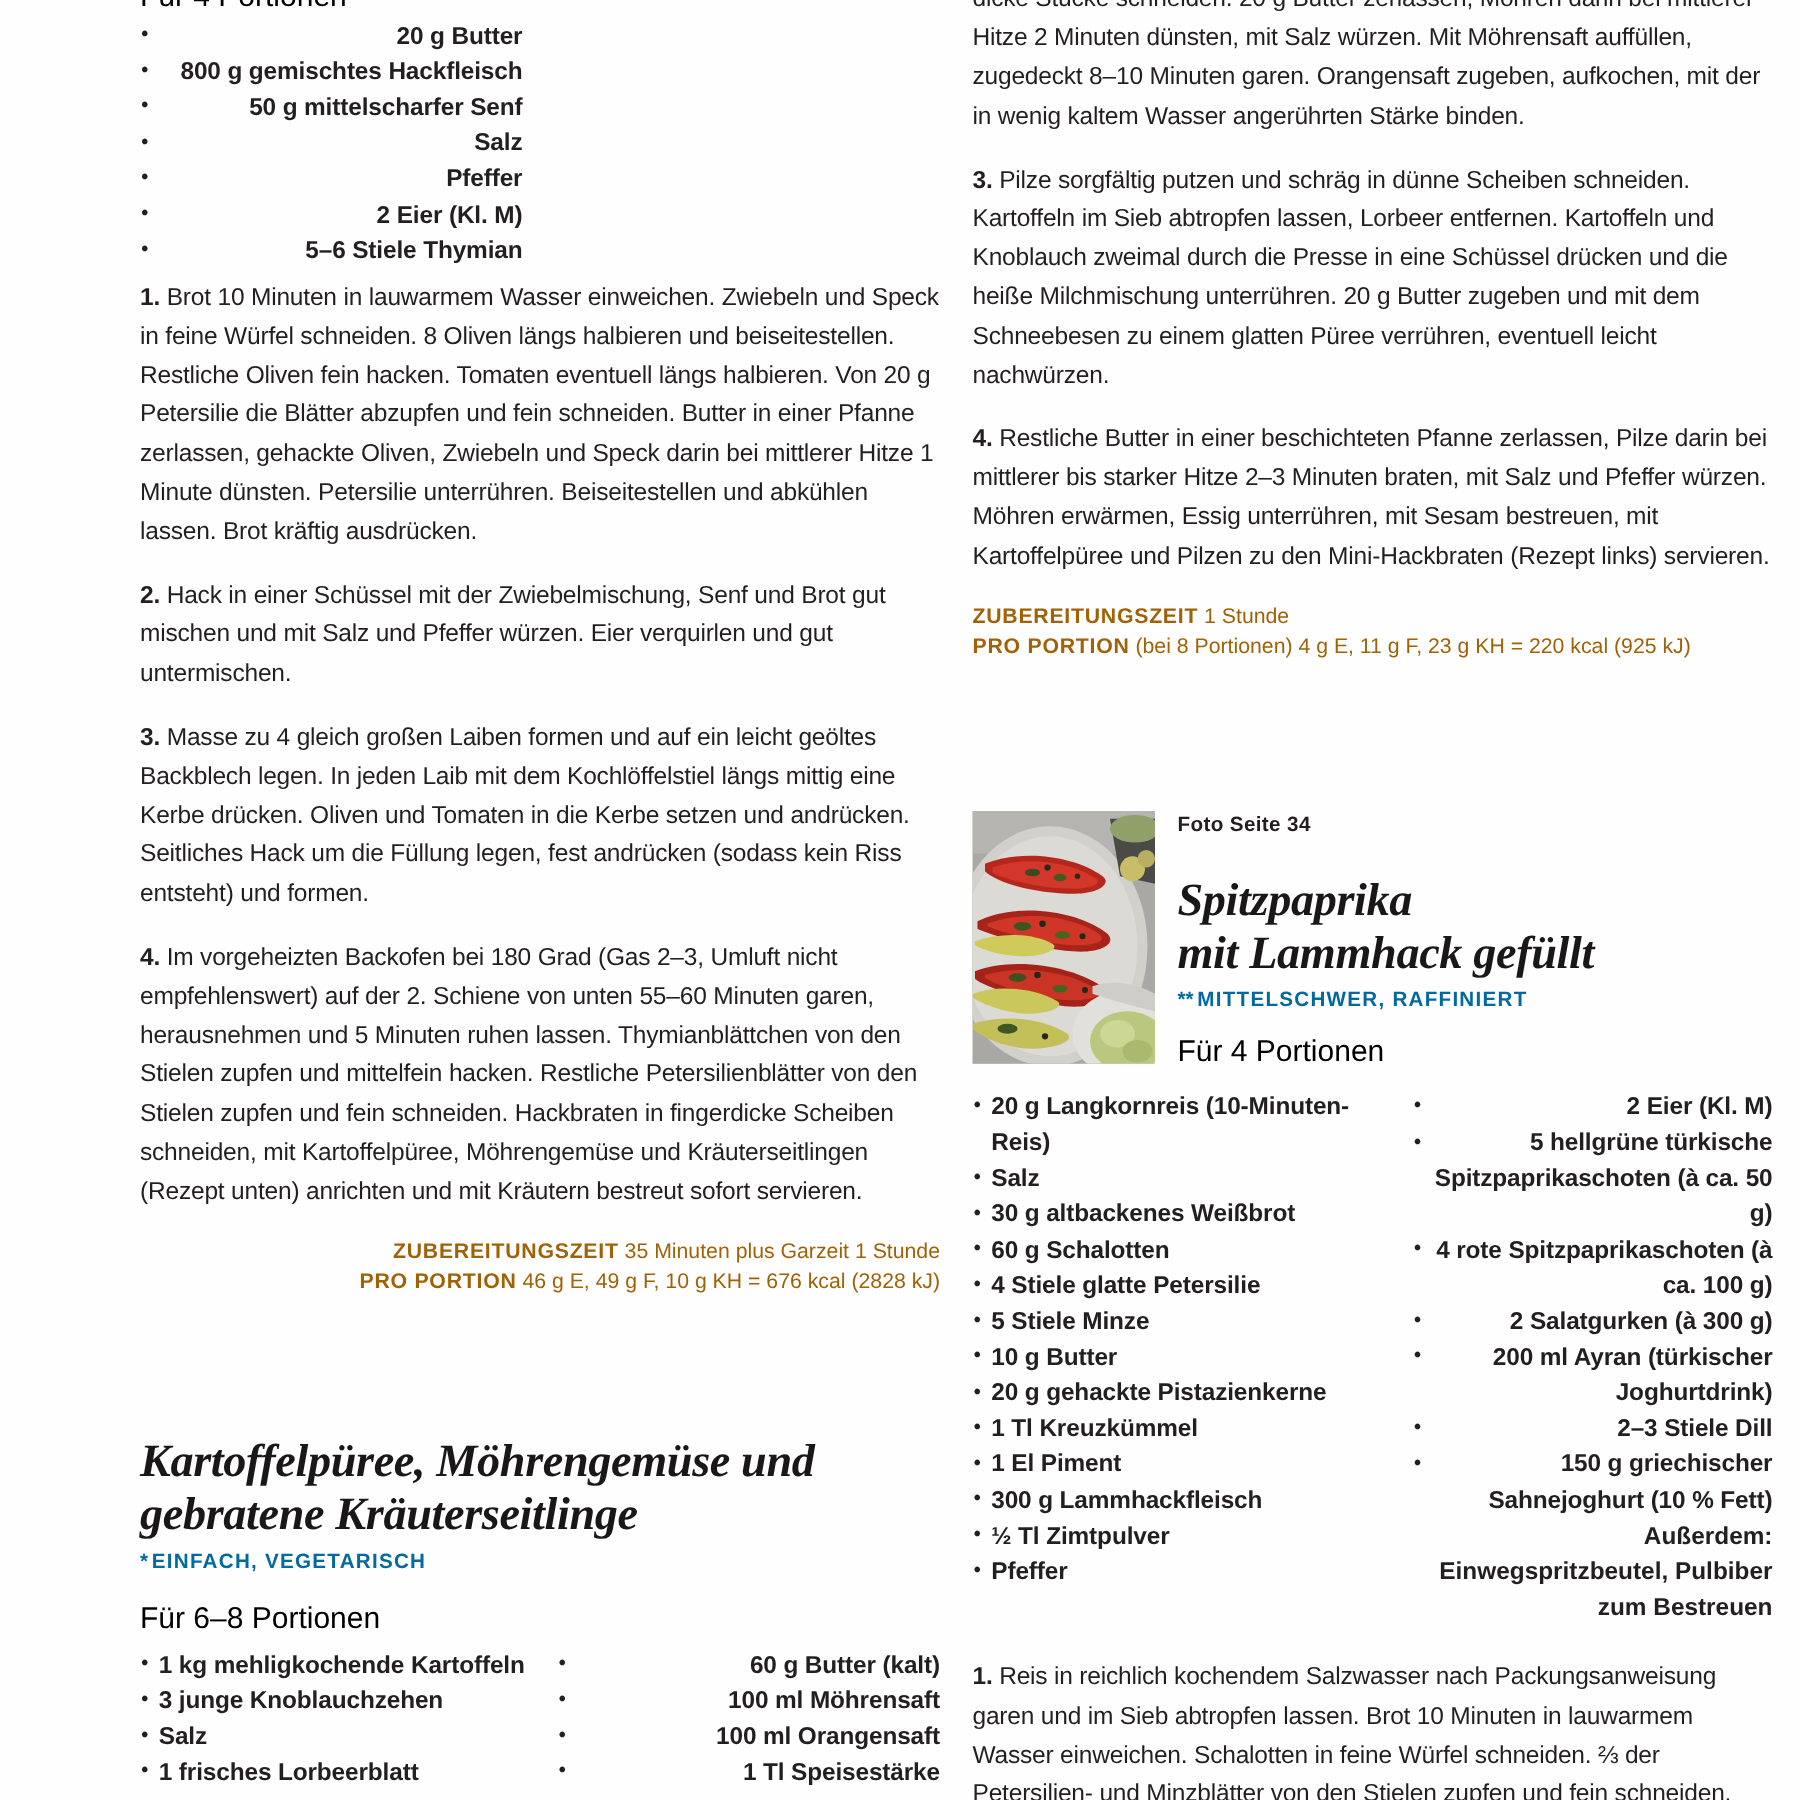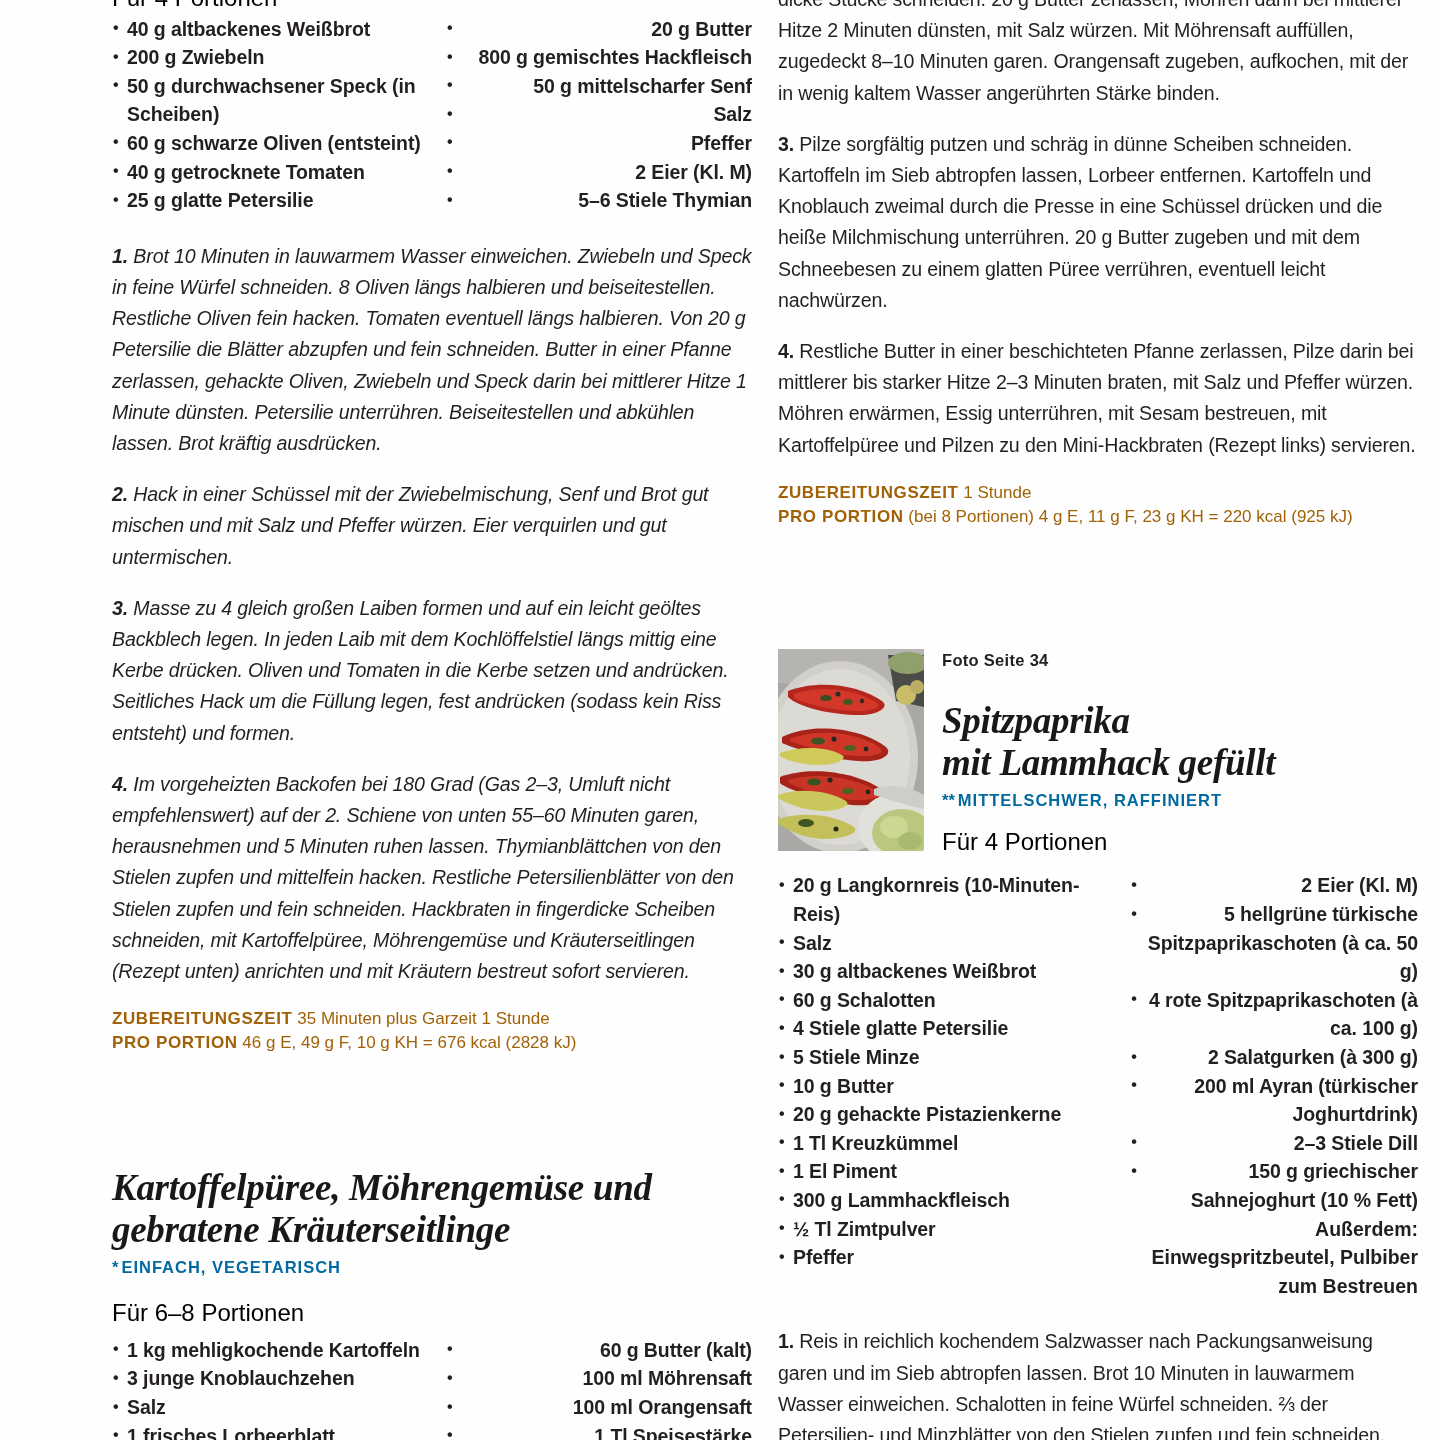--- a/index.html
+++ b/index.html
@@ -77,21 +77,21 @@
     font-size: 19.6px;
     line-height: 31.2px;
     margin: 0 0 20px 0;
     letter-spacing: -0.15px;
     color: #231f20;
     text-align: left;
   }
   p.step b {
     font-weight: bold;
   }
-  .steps-block { margin-top: 26px; font-style: italic; }
+  .steps-block { margin-top: 8px; }
 
   .meta {
     font-size: 17px;
     line-height: 24px;
     margin: 0;
     color: #a16207;
   }
   .meta .lbl {
     font-weight: bold;
     letter-spacing: 0.6px;
@@ -159,51 +159,41 @@
 <body>
 
 <div class="page">
 
   <div class="col col-left">
 
     <div>
       <div class="portions clipped">Für 4 Portionen</div>
 
       <div class="ingredients">
-        <div class="ing-sub narrow-l">
-          <ul class="ing" id="L-top-ing-a">
-              <li>40 g altbackenes Weißbrot</li>
-              <li>200 g Zwiebeln</li>
-              <li>50 g durchwachsener Speck (in Scheiben)</li>
-              <li>60 g schwarze Oliven (entsteint)</li>
-              <li>40 g getrocknete Tomaten</li>
-              <li>25 g glatte Petersilie</li>
-            </ul>
-        </div>
         <div class="ing-sub narrow-r">
           <ul class="ing" id="L-top-ing-b">
               <li>20 g Butter</li>
               <li>800 g gemischtes Hackfleisch</li>
               <li>50 g mittelscharfer Senf</li>
               <li>Salz</li>
               <li>Pfeffer</li>
               <li>2 Eier (Kl. M)</li>
               <li>5–6 Stiele Thymian</li>
             </ul>
         </div>
       </div>
 
       <div class="steps-block" id="L-top-steps">
           <p class="step"><b>1.</b> Brot 10 Minuten in lauwarmem Wasser einweichen. Zwiebeln und Speck in feine Würfel schneiden. 8 Oliven längs halbieren und beiseitestellen. Restliche Oliven fein hacken. Tomaten eventuell längs halbieren. Von 20 g Petersilie die Blätter abzupfen und fein schneiden. Butter in einer Pfanne zerlassen, gehackte Oliven, Zwiebeln und Speck darin bei mittlerer Hitze 1 Minute dünsten. Petersilie unterrühren. Beiseitestellen und abkühlen lassen. Brot kräftig ausdrücken.</p>
           <p class="step"><b>2.</b> Hack in einer Schüssel mit der Zwiebelmischung, Senf und Brot gut mischen und mit Salz und Pfeffer würzen. Eier verquirlen und gut untermischen.</p>
           <p class="step"><b>3.</b> Masse zu 4 gleich großen Laiben formen und auf ein leicht geöltes Backblech legen. In jeden Laib mit dem Kochlöffelstiel längs mittig eine Kerbe drücken. Oliven und Tomaten in die Kerbe setzen und andrücken. Seitliches Hack um die Füllung legen, fest andrücken (sodass kein Riss entsteht) und formen.</p>
           <p class="step"><b>4.</b> Im vorgeheizten Backofen bei 180 Grad (Gas 2–3, Umluft nicht empfehlenswert) auf der 2. Schiene von unten 55–60 Minuten garen, herausnehmen und 5 Minuten ruhen lassen. Thymianblättchen von den Stielen zupfen und mittelfein hacken. Restliche Petersilienblätter von den Stielen zupfen und fein schneiden. Hackbraten in fingerdicke Scheiben schneiden, mit Kartoffelpüree, Möhrengemüse und Kräuterseitlingen (Rezept unten) anrichten und mit Kräutern bestreut sofort servieren.</p>
         </div>
 
-      <div style="margin-top:2px;">
+      <div style="margin-top:2px;text-align:right;">
         <p class="meta">
           <span class="lbl">ZUBEREITUNGSZEIT</span>
           <span>35 Minuten plus Garzeit 1 Stunde</span>
         </p>
         <p class="meta">
           <span class="lbl">PRO PORTION</span>
           <span>46 g E, 49 g F, 10 g KH = 676 kcal (2828 kJ)</span>
         </p>
       </div>
     </div>

